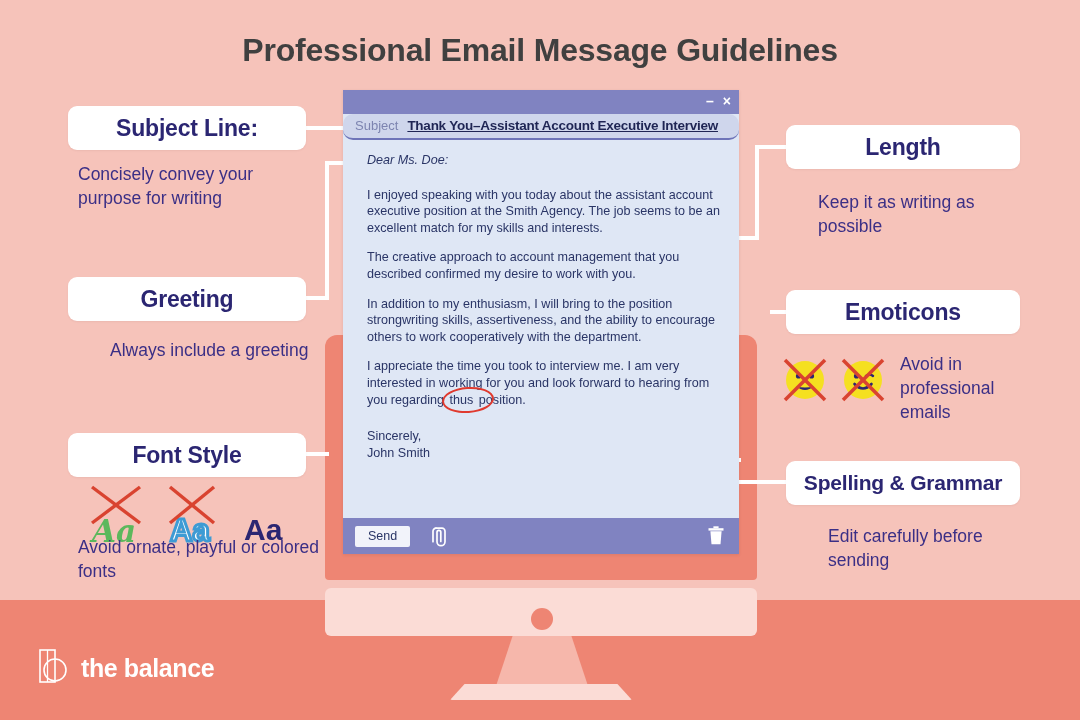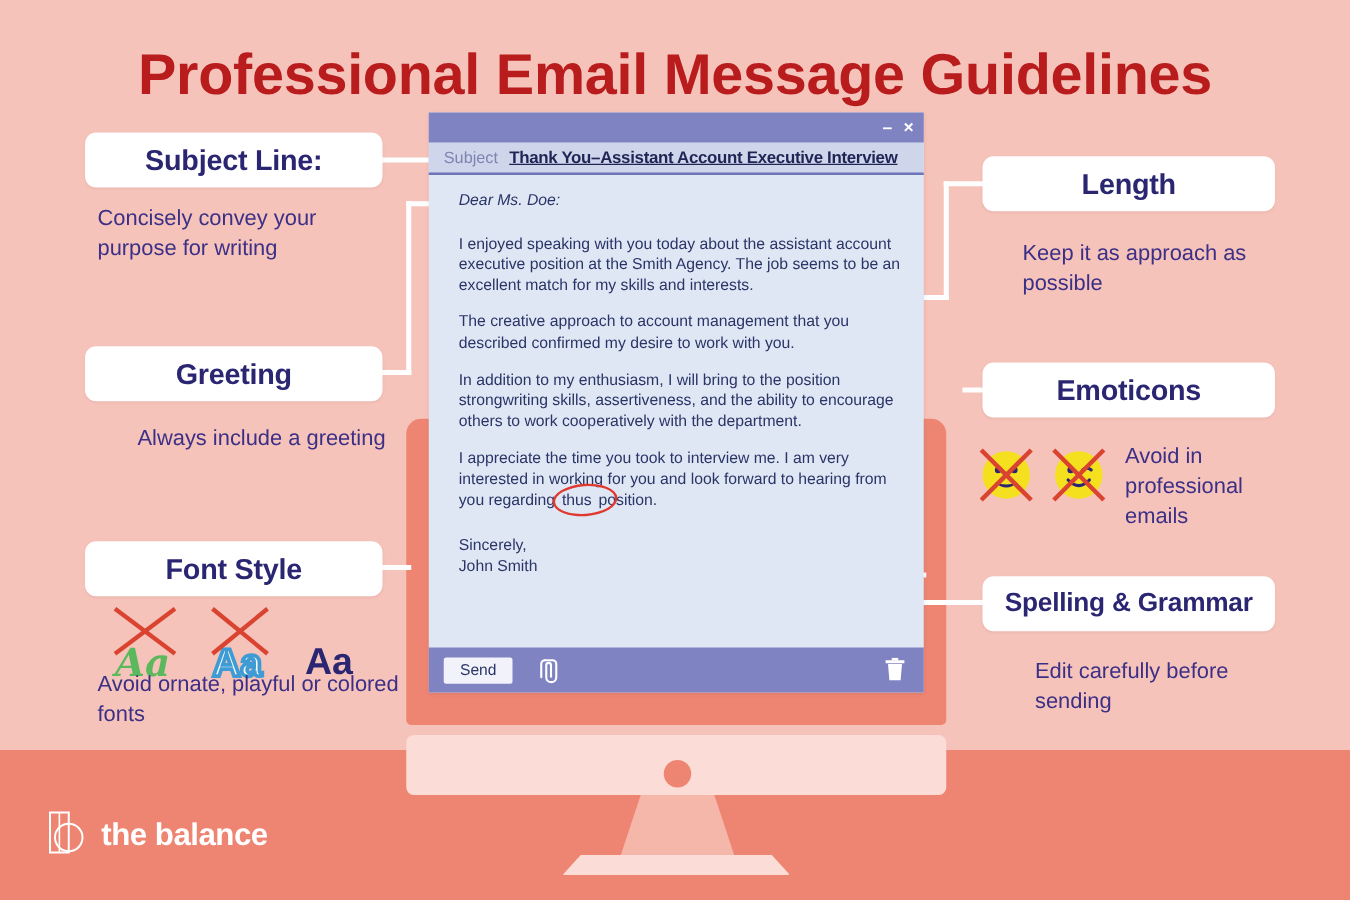--- a/index.html
+++ b/index.html
@@ -25,23 +25,23 @@
     left: 0; top: 600px;
     width: 1080px; height: 120px;
     background: #EE8573;
   }
   
   .page-title {
     position: absolute;
     left: 0; top: 32px;
     width: 1080px;
     text-align: center;
-    font-size: 46px;
-    font-weight: bold;
-    color: #b91c1c;
+    font-size: 32px;
+    font-weight: bold;
+    color: #404040;
     letter-spacing: -0.2px;
   }
   
   .monitor-bezel {
     position: absolute;
     left: 325px; top: 335px;
     width: 432px; height: 245px;
     background: #EE8573;
     border-radius: 12px 12px 4px 4px;
   }
@@ -100,20 +100,21 @@
     line-height: 18px;
     font-weight: bold;
   }
   .email-subject-row {
     display: flex;
     align-items: baseline;
     gap: 9px;
     background: #CFD6EC;
     padding: 4px 0 5px 12px;
     border-bottom: 2px solid #6E74B8;
+    border-radius: 10px;
   }
   .subject-label {
     font-size: 13px;
     color: #7D84B0;
   }
   .subject-value {
     font-size: 13.5px;
     color: #1F2554;
     font-weight: bold;
     letter-spacing: -0.25px;
@@ -350,21 +351,21 @@
     <svg class="cross" style="left:72px; top:0px;">
       <line x1="6" y1="4" x2="50" y2="40" stroke="#D94330" stroke-width="3.4"></line>
       <line x1="50" y1="4" x2="6" y2="40" stroke="#D94330" stroke-width="3.4"></line>
     </svg>
     <span class="sample sample-plain">Aa</span>
   </div>
 
   <div class="desc" style="left:78px; top:535px; width:250px;">Avoid ornate, playful or colored fonts</div>
 
   <div class="pill" style="left:786px; top:125px; width:234px; height:44px;text-align:right;">Length</div>
-  <div class="desc" style="left:818px; top:190px; width:210px;">Keep it as approach as possible</div>
+  <div class="desc" style="left:818px; top:190px; width:210px;">Keep it as writing as possible</div>
 
   <div class="pill" style="left:786px; top:290px; width:234px; height:44px;">Emoticons</div>
 
   <div class="emo-row">
     <span class="emo">
       <svg width="46" height="46" viewBox="0 0 46 46">
         <circle cx="23" cy="23" r="19" fill="#F5E020"></circle>
         <circle cx="16.5" cy="19" r="2.6" fill="#2B2672"></circle>
         <circle cx="29.5" cy="19" r="2.6" fill="#2B2672"></circle>
         <path d="M14 29 q9 8 18 0 q-9 3 -18 0 z" fill="#2B2672"></path>

